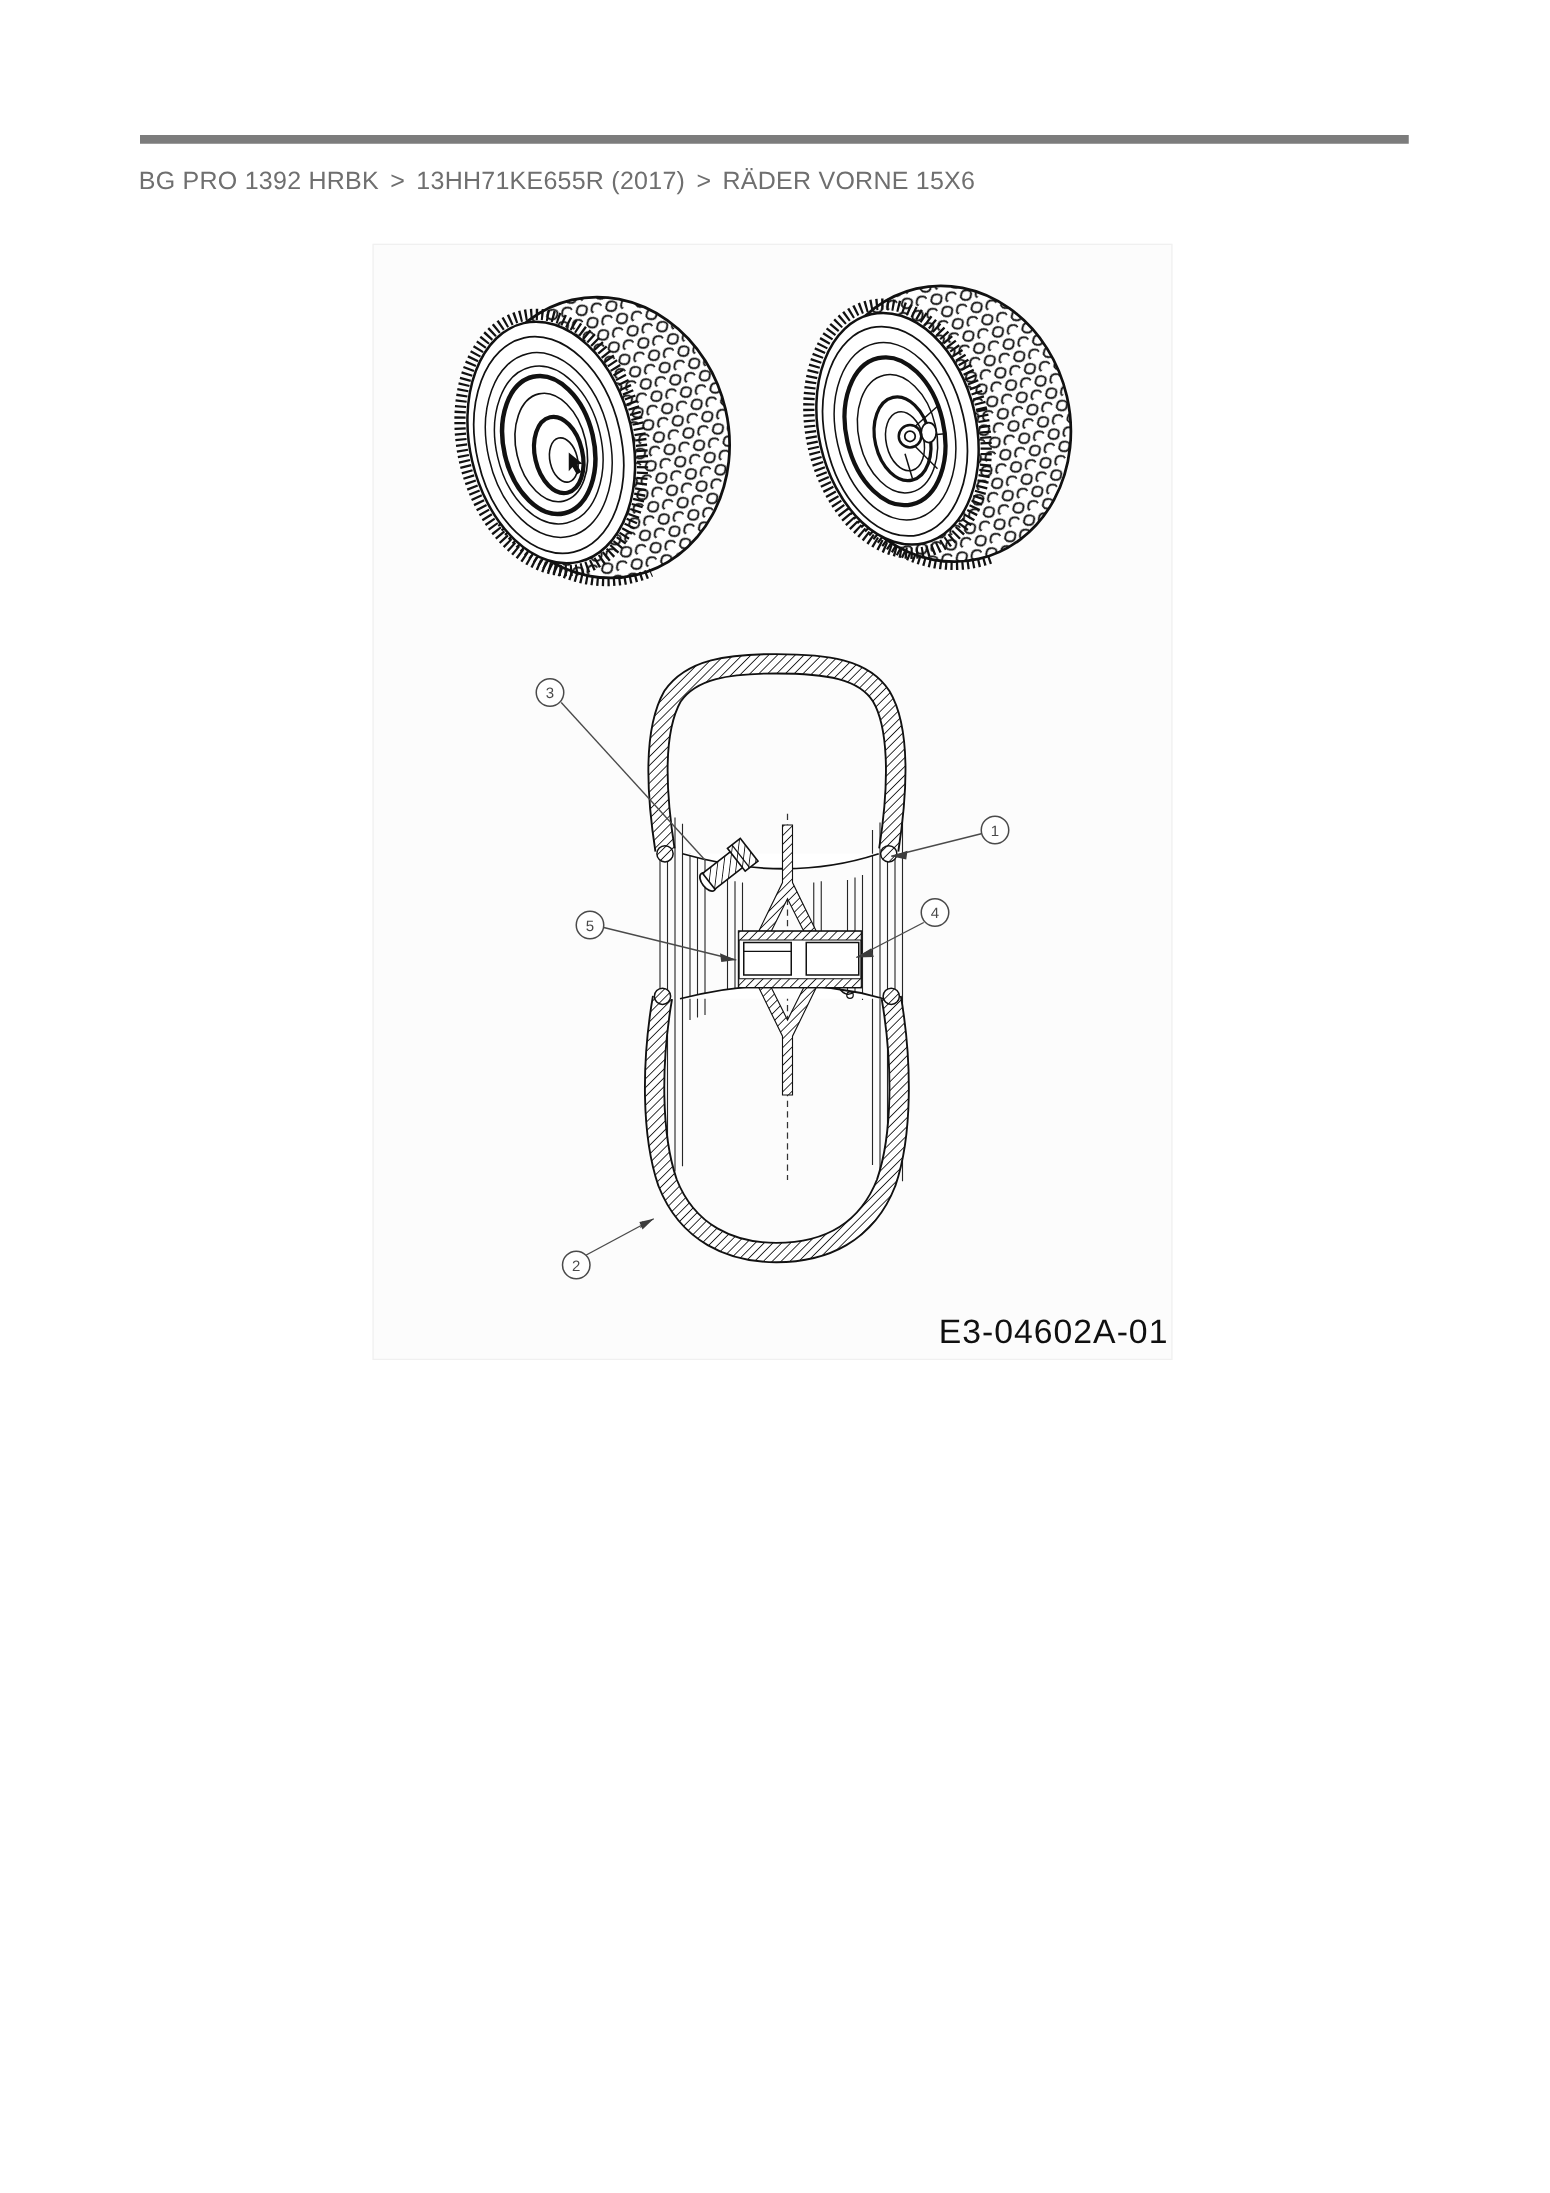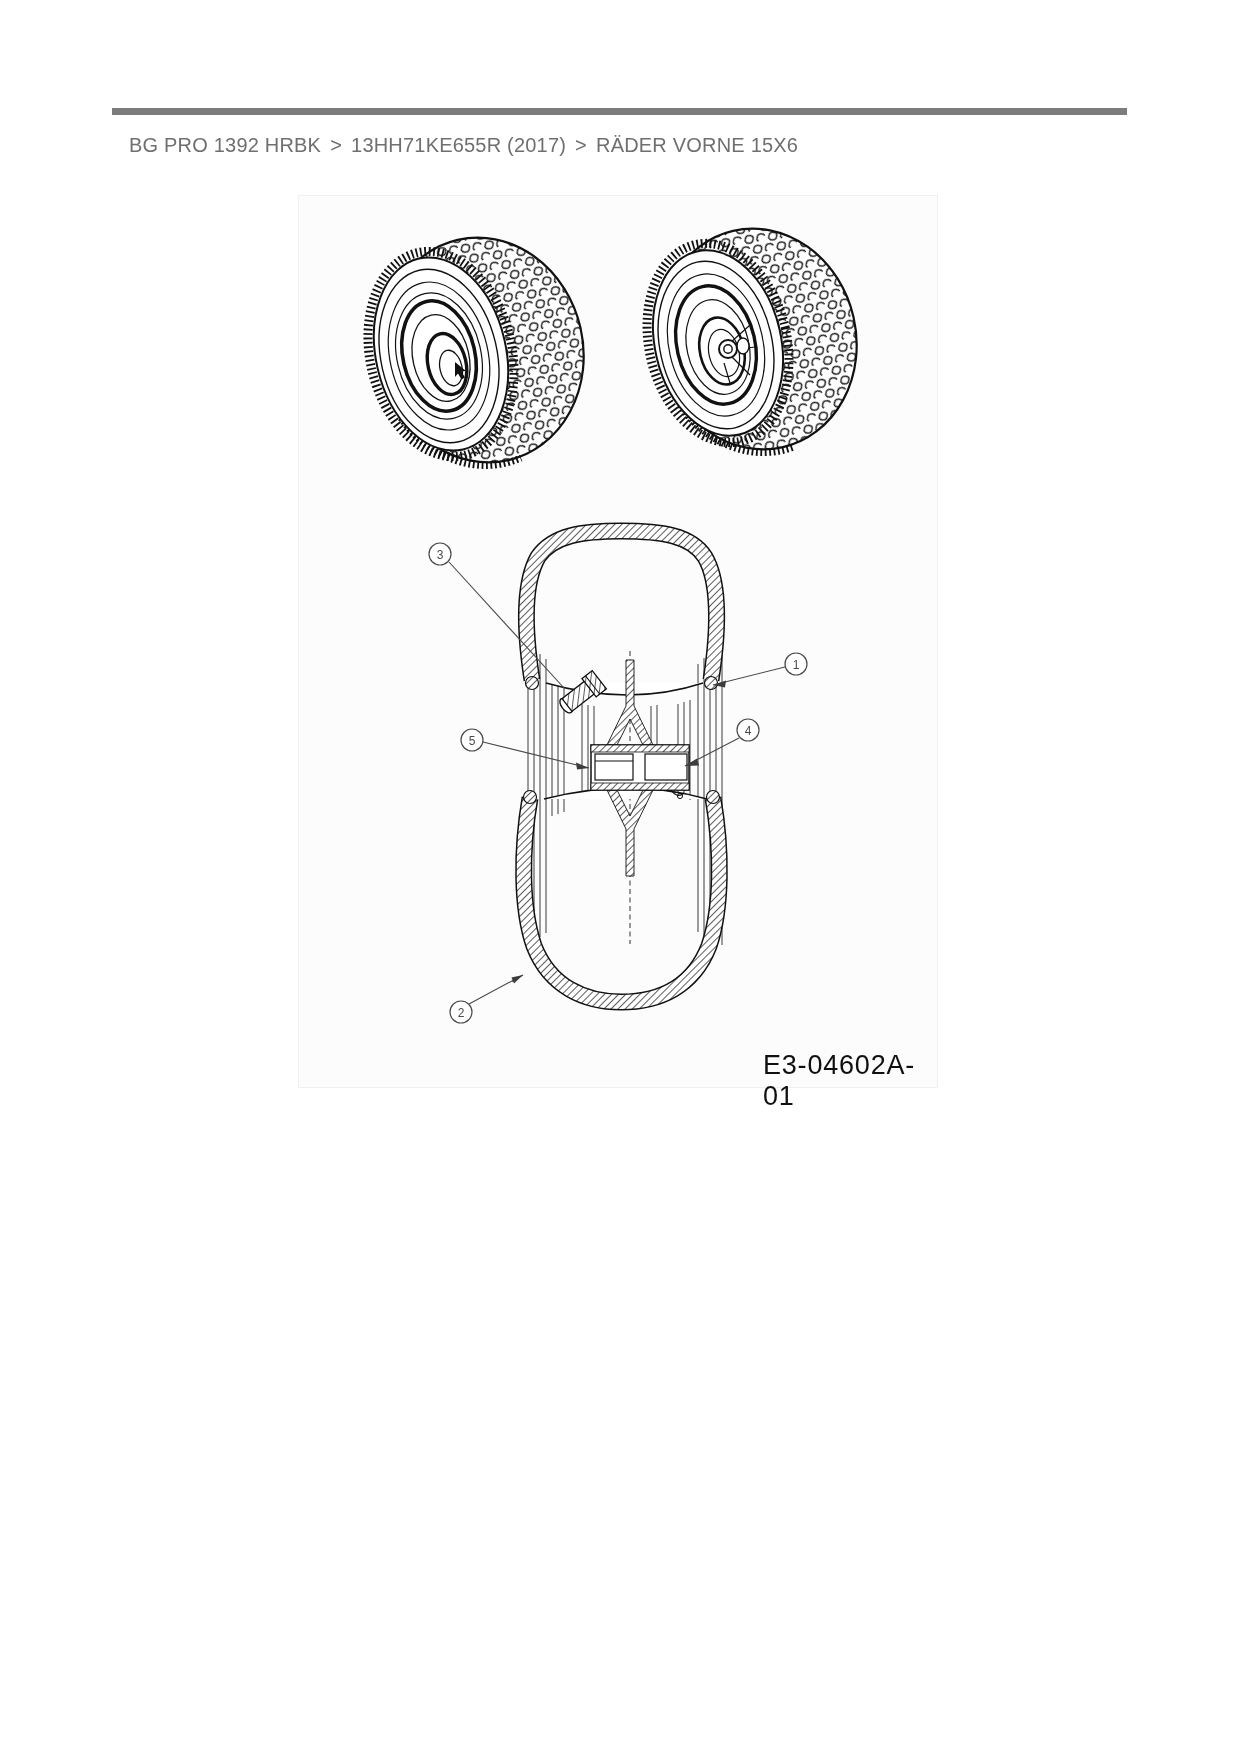--- a/index.html
+++ b/index.html
@@ -1,26 +1,26 @@
 <!DOCTYPE html>
 <html><head>
 <meta charset="utf-8">
 <style>
   html,body{margin:0;padding:0;background:#fff;}
   .page{position:relative;width:1240px;height:1754px;background:#fff;overflow:hidden;
         font-family:"Liberation Sans", sans-serif;}
   .top-rule{position:absolute;left:112px;top:108px;width:1015px;height:7px;background:#7c7c7c;}
   .breadcrumb{position:absolute;left:111px;top:133px;font-size:20px;line-height:24px;
-              color:#6f6f6f;letter-spacing:0.2px;white-space:nowrap;margin-left:18px;}
+              color:#6f6f6f;letter-spacing:0.2px;white-space:nowrap;}
   .breadcrumb a{color:inherit;text-decoration:none;cursor:pointer;}
   .breadcrumb .sep{margin:0 9px;color:#6f6f6f;}
   .figure-panel{position:absolute;left:298px;top:195px;width:640px;height:893px;
                 background:#fcfcfc;border:1px solid #f0f0f0;box-sizing:border-box;}
   .figure-panel svg{position:absolute;left:0;top:0;}
-  .part-code{position:absolute;left:464px;top:854px;font-size:27px;color:#101010;
+  .part-code{position:absolute;left:452px;top:854px;font-size:27px;color:#101010;
              letter-spacing:0.8px;}
   svg text.callout-num{font-family:"Liberation Sans",sans-serif;font-size:12px;fill:#4a4a4a;}
 </style>
 </head>
 <body>
 
 <div class="page">
 
   <div class="top-rule" style="background: rgb(124, 124, 124);"></div>
 

